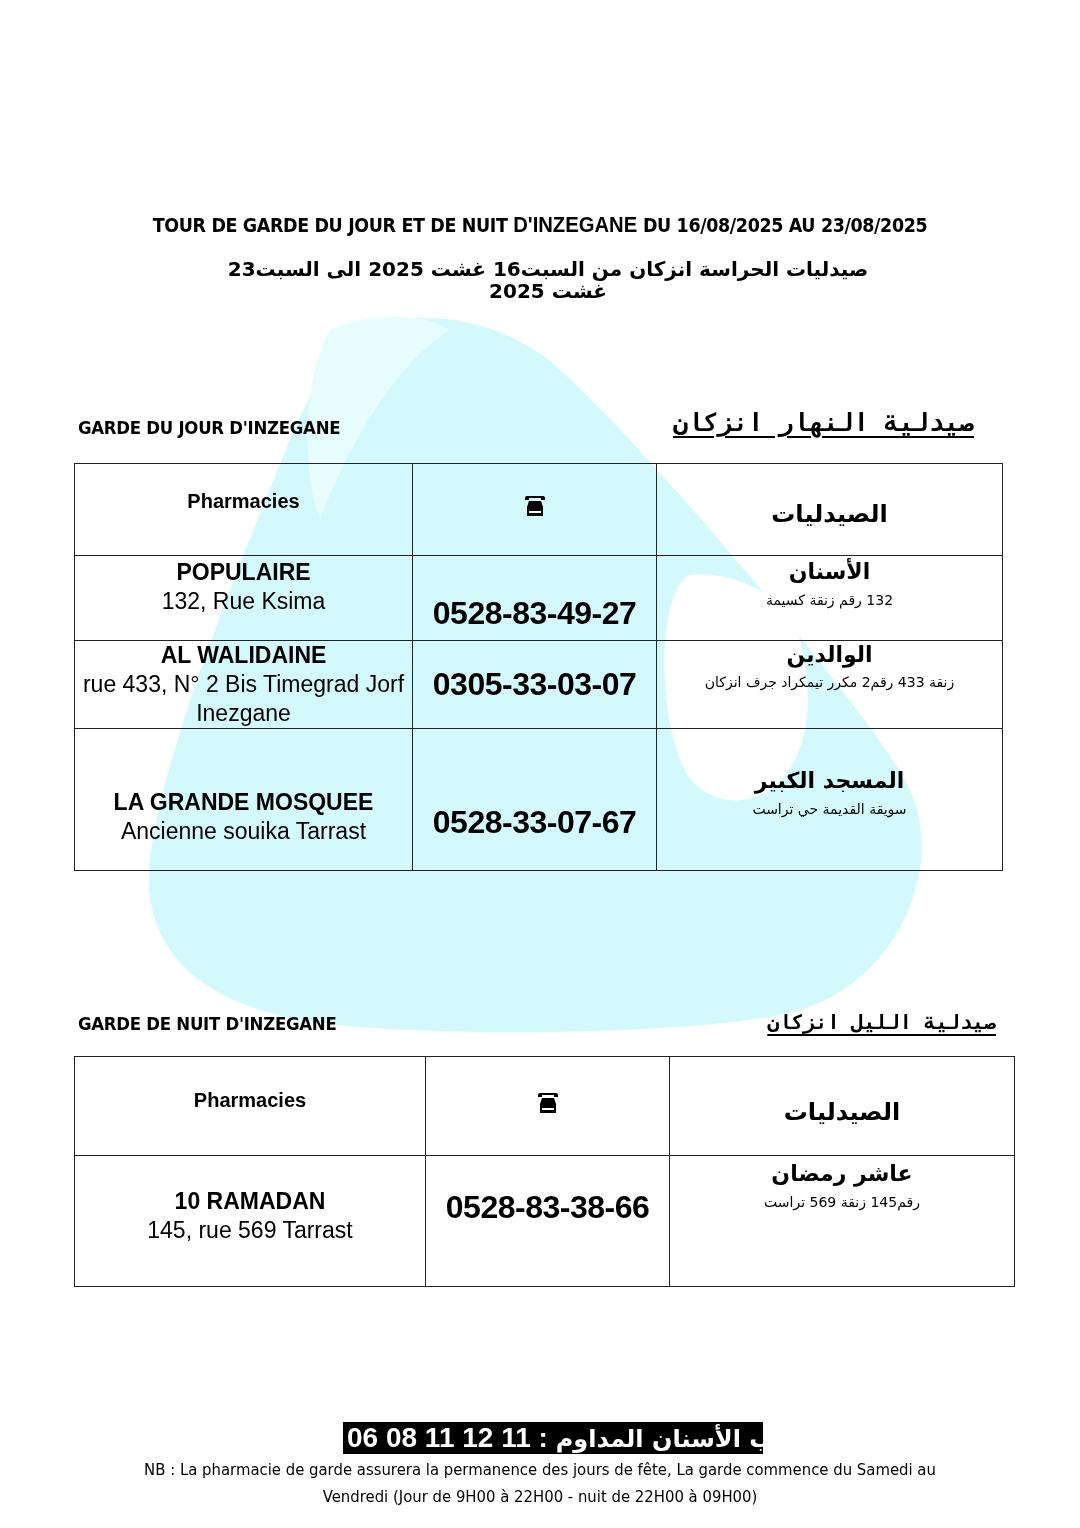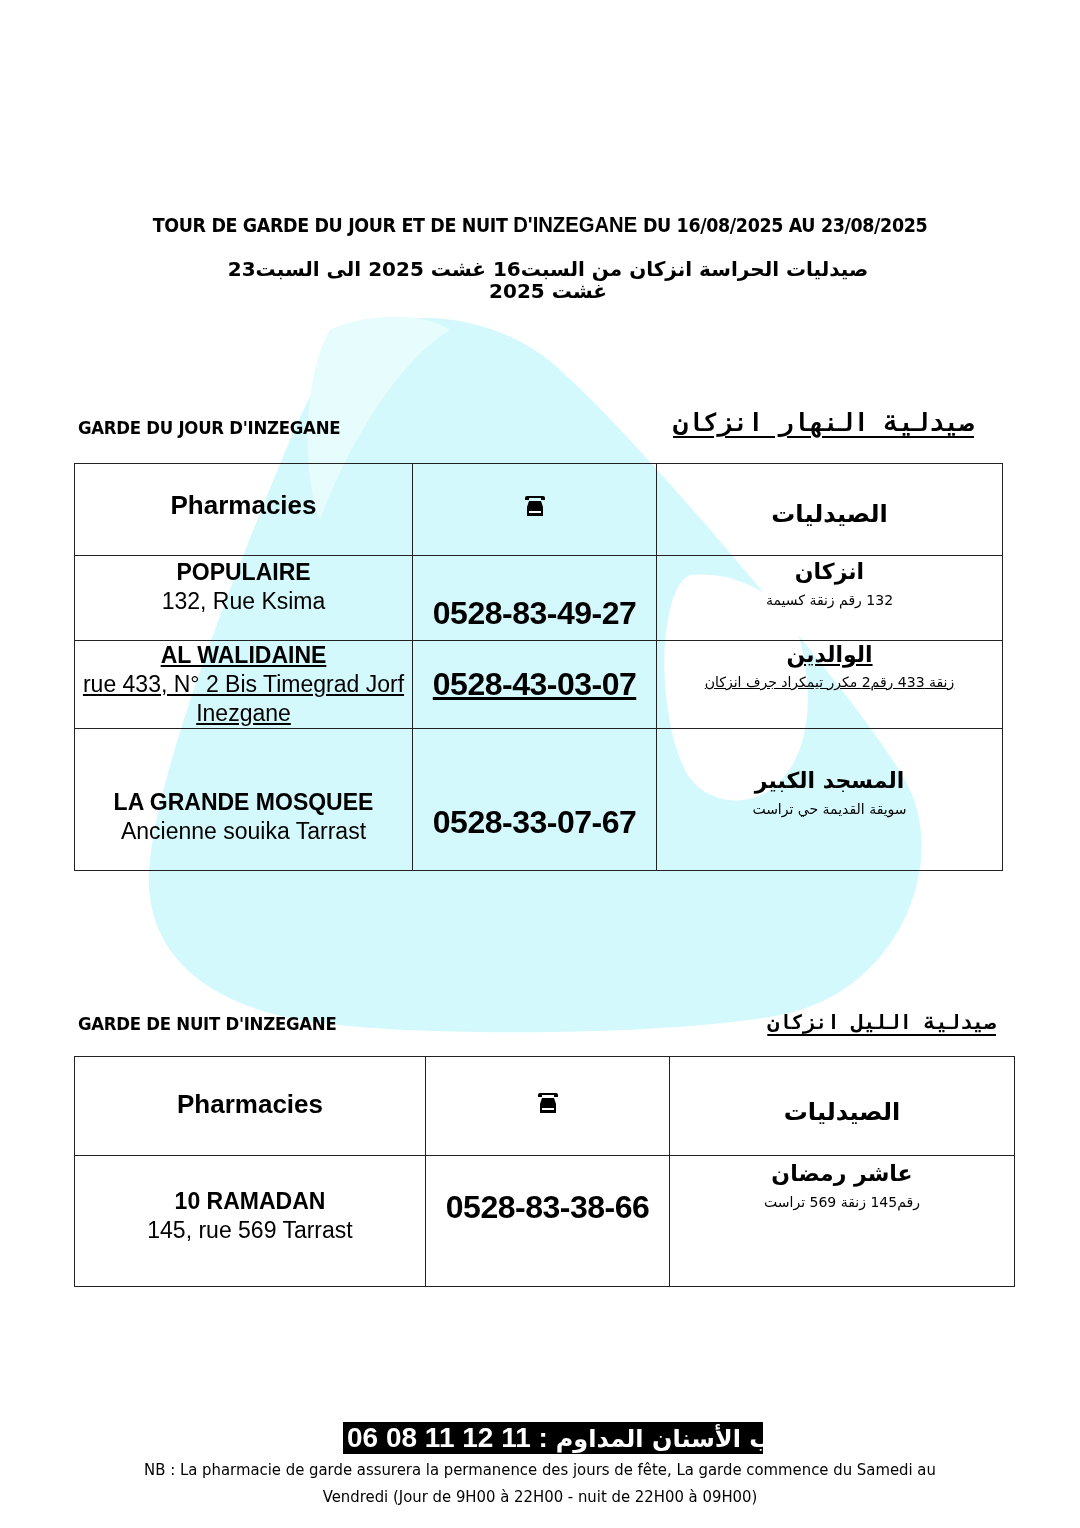--- a/index.html
+++ b/index.html
@@ -37,21 +37,21 @@
       background: transparent;
     }
     table.garde td { border: 1.5px solid #222; text-align: center; vertical-align: middle; padding: 0 4px; }
     .col-fr { font-family: "Liberation Sans", sans-serif; font-size: 23px; line-height: 29px; }
     .col-fr .name { font-weight: bold; display: block; }
     .col-fr .addr { display: block; }
     .col-phone { font-family: "Liberation Sans", sans-serif; font-weight: bold; font-size: 32px; letter-spacing: -0.5px; }
     .col-ar { font-family: "DejaVu Sans", sans-serif; direction: rtl; font-size: 20px; line-height: 28px; }
     .col-ar .name { font-weight: bold; display: block; font-size: 22px; }
     .col-ar .addr { display: block; font-size: 14px; }
-    .hdr-fr { font-family: "Liberation Sans", sans-serif; font-weight: bold; font-size: 26px; }
+    .hdr-fr { font-family: "Liberation Sans", sans-serif; font-weight: bold; font-size: 20px; }
     .hdr-ar { font-family: "DejaVu Sans", sans-serif; font-weight: bold; font-size: 24px; direction: rtl; }
     .phone-icon { display: inline-block; width: 22px; height: 24px; }
 
     .emergency {
       position: absolute; top: 1396px; left: 28px; width: 1040px; white-space: nowrap;
       font-size: 21px; line-height: 26px;
     }
     .emergency .serif { font-family: "Liberation Serif", serif; font-weight: bold; }
     .emergency .sans { font-family: "Liberation Sans", sans-serif; font-weight: bold; }
     .emergency .icons { display: inline-block; vertical-align: middle; margin-right: 14px; }
@@ -107,30 +107,30 @@
       </td>
       <td class="hdr-ar" style="padding-top:8px;">الصيدليات</td>
     </tr>
     <tr style="height:85px;">
       <td class="col-fr" style="vertical-align:top; padding-top:2px;">
         <span class="name">POPULAIRE</span>
         <span class="addr">132, Rue Ksima</span>
       </td>
       <td class="col-phone" style="padding-top:30px;">0528-83-49-27</td>
       <td class="col-ar" style="vertical-align:top; padding-top:2px;">
-        <span class="name">انزكان</span>
+        <span class="name">الأسنان</span>
         <span class="addr">132 رقم زنقة كسيمة</span>
       </td>
     </tr>
-    <tr style="height:74px;text-decoration:underline;">
+    <tr style="height:74px;">
       <td class="col-fr" style="vertical-align:top; padding-top:0px;">
         <span class="name">AL WALIDAINE</span>
         <span class="addr">rue 433, N° 2 Bis Timegrad Jorf Inezgane</span>
       </td>
-      <td class="col-phone">0528-43-03-07</td>
+      <td class="col-phone">0305-33-03-07</td>
       <td class="col-ar" style="vertical-align:top; padding-top:0px;">
         <span class="name">الوالدين</span>
         <span class="addr" style="line-height:26px;">زنقة 433 رقم2 مكرر تيمكراد جرف انزكان</span>
       </td>
     </tr>
     <tr style="height:142px;">
       <td class="col-fr" style="padding-top:34px;">
         <span class="name">LA GRANDE MOSQUEE</span>
         <span class="addr">Ancienne souika Tarrast</span>
       </td>

